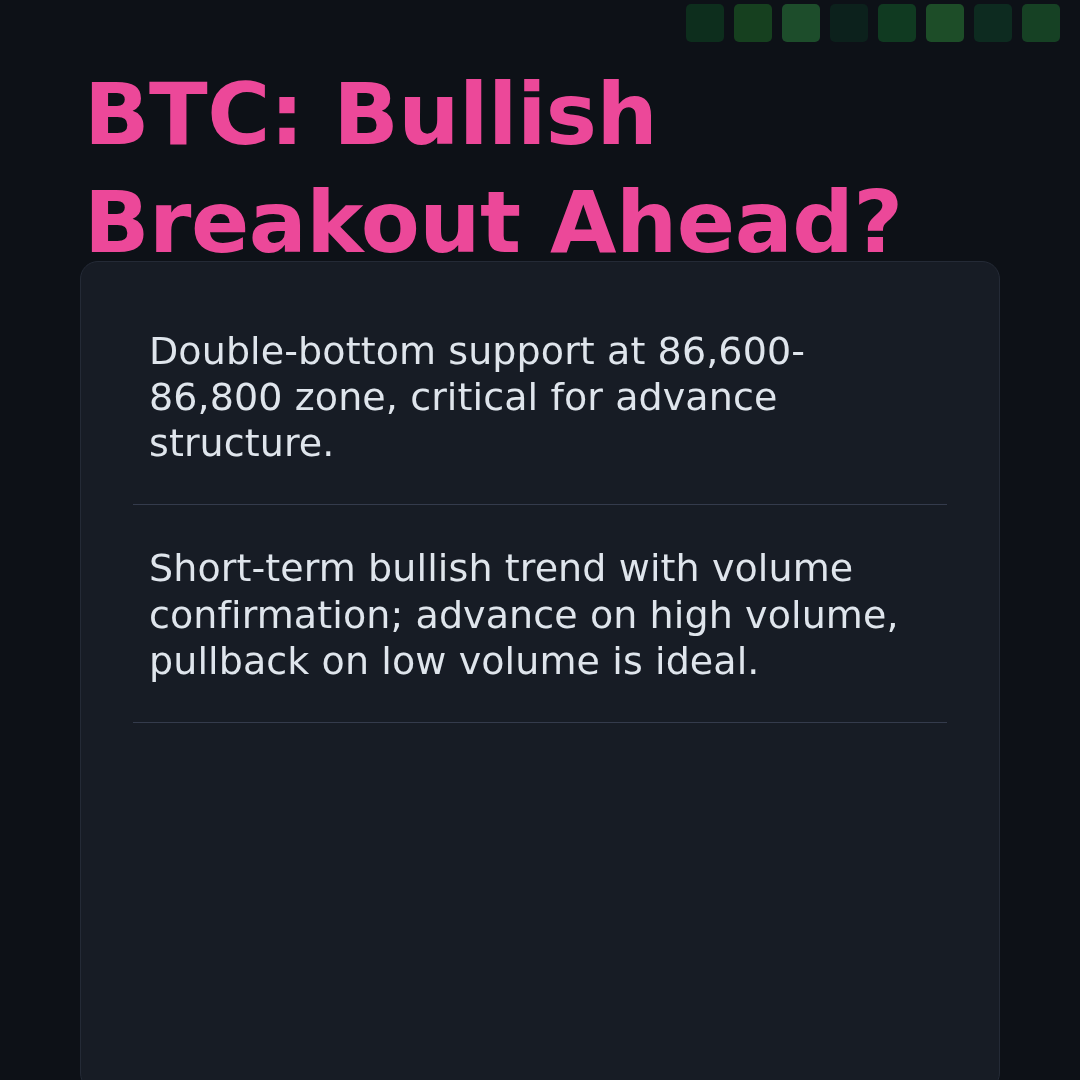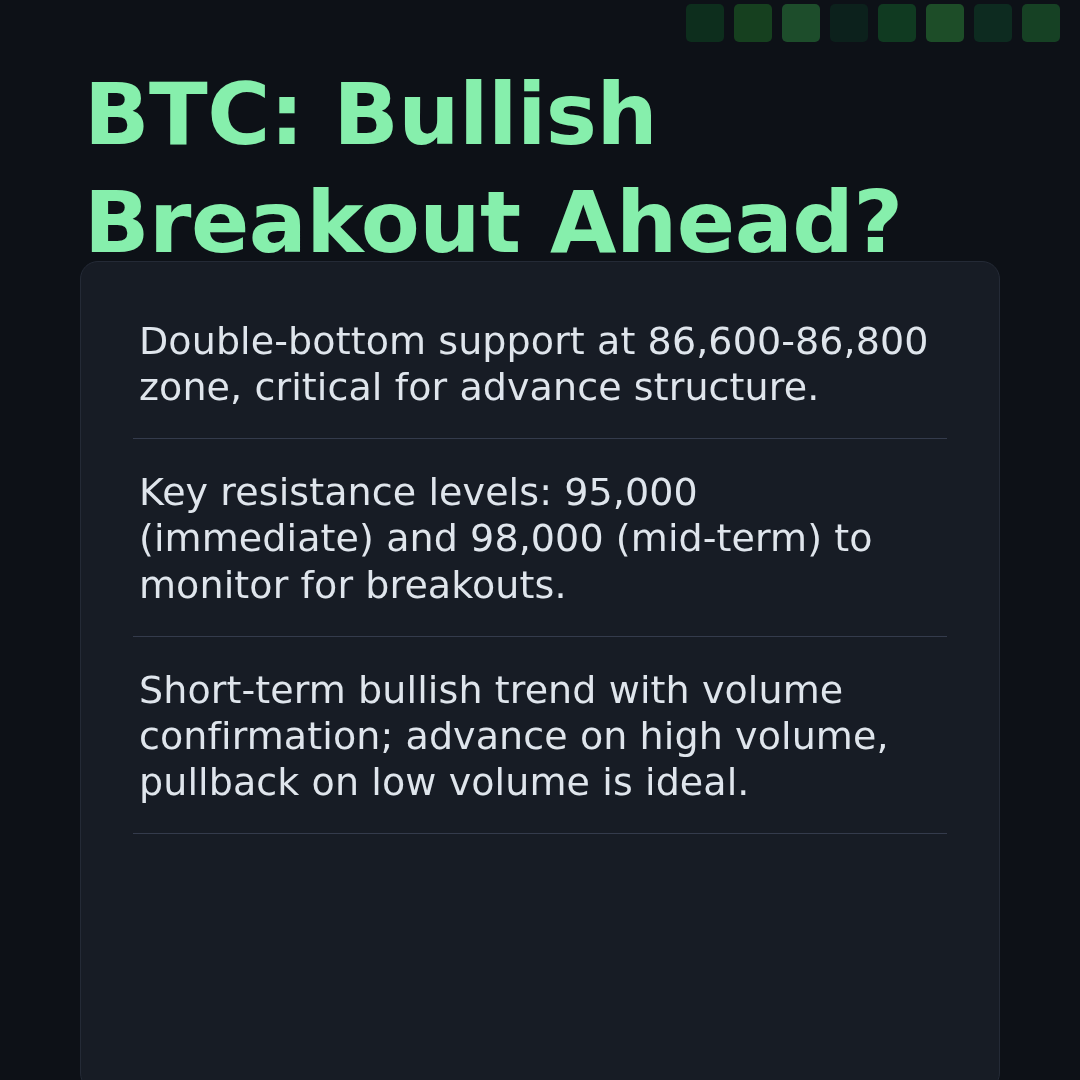--- a/index.html
+++ b/index.html
@@ -35,21 +35,21 @@
   #headline {
     position: absolute;
     top: 0;
     left: 84px;
     right: 47px;
     z-index: 2;
     font-size: 86px;
     line-height: 1.26;
     font-weight: 700;
     letter-spacing: -0.5px;
-    color: #86efac;
+    color: #ec4899;
     padding-top: 2px;
     white-space: pre-line;
   }
 
   
   #insight-card {
     position: absolute;
     left: 80px;
     top: 261px;
     width: 920px;
@@ -65,21 +65,21 @@
   .insight-row {
     padding: 24px 0 22px 0;
     border-bottom: 1px solid #343b4c;
   }
   .insight-row .insight-text {
     font-size: 38px;
     line-height: 1.215;
     font-weight: 400;
     color: #dfe5ec;
     letter-spacing: 0.1px;
-    margin: 6px;
+    margin: 16px;
   }
 </style>
 </head>
 <body>
 
 <div id="heat-strip">
     <div class="heat-cell" style="background: rgb(13, 46, 29);"></div>
     <div class="heat-cell" style="background: rgb(22, 64, 31);"></div>
     <div class="heat-cell" style="background: rgb(29, 77, 43);"></div>
     <div class="heat-cell" style="background: rgb(12, 33, 28);"></div>
@@ -90,18 +90,15 @@
   </div>
 
 <h1 id="headline">BTC: Bullish
 Breakout Ahead?</h1>
 
 <section id="insight-card">
     <div class="insight-row">
       <p class="insight-text">Double-bottom support at 86,600-86,800 zone, critical for advance structure.</p>
     </div>
     <div class="insight-row">
-      <p class="insight-text">Key resistance levels: 95,000 (immediate) and 98,000 (mid-term) to monitor for breakouts.</p>
-    </div>
-    <div class="insight-row">
       <p class="insight-text">Short-term bullish trend with volume confirmation; advance on high volume, pullback on low volume is ideal.</p>
     </div>
   </section>
 
 </body></html>

